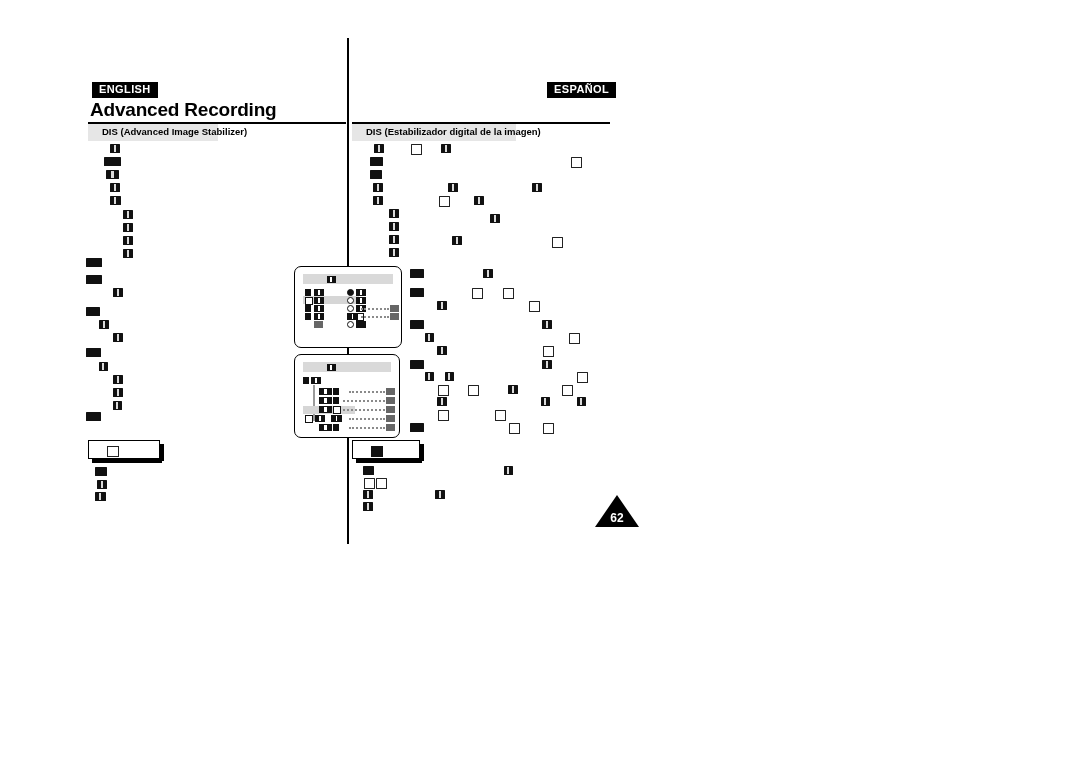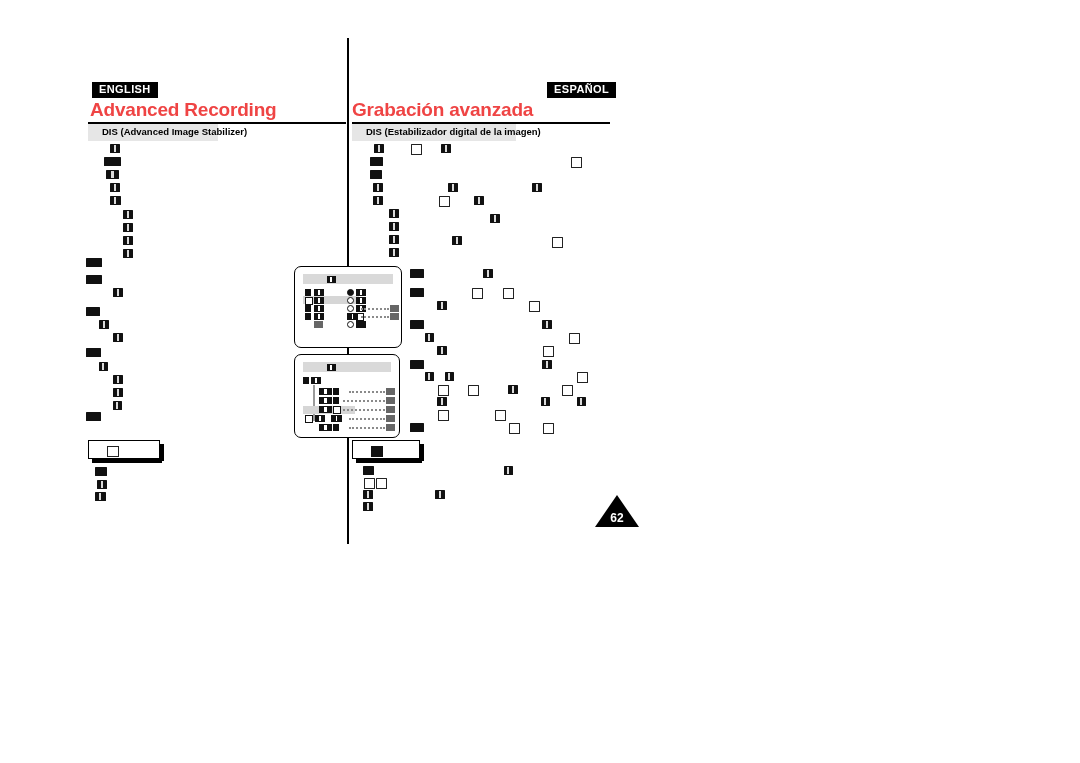--- a/index.html
+++ b/index.html
@@ -44,21 +44,21 @@
     white-space: nowrap;
   }
   .lang-badge.en { left: 92px; top: 82px; }
   .lang-badge.es { left: 547px; top: 82px; }
 
   
   .sec-title {
     position: absolute;
     font-size: 19px;
     font-weight: bold;
-    color: #ef4444;
+    color: #000000;
     white-space: nowrap;
     letter-spacing: -0.2px;
   }
   .sec-title.en { left: 90px; top: 99px; }
   .sec-title.es { left: 352px; top: 99px; }
 
   .title-rule {
     position: absolute;
     height: 2px;
     background: #000;
@@ -327,21 +327,20 @@
     <div class="lbl"></div>
   </div>
   <div id="left-notes-blocks">
       <div class="rb plain" style="left: 95px; top: 467px; width: 12px; height: 9px;"></div>
       <div class="rb" style="left: 97px; top: 480px; width: 10px; height: 9px;"></div>
       <div class="rb" style="left: 95px; top: 492px; width: 11px; height: 9px;"></div>
     </div>
 
   <div class="lang-badge es">ESPAÑOL</div>
 
-  <div class="sec-title es">Grabación avanzada</div>
   <div class="title-rule es"></div>
 
   <div class="subhead es">DIS (Estabilizador digital de la imagen)</div>
 
   <div id="right-top-blocks">
       <div class="rb" style="left: 374px; top: 144px; width: 10px; height: 9px;"></div>
       <div class="rb hollow" style="left: 411px; top: 144px; width: 9px; height: 9px;"></div>
       <div class="rb" style="left: 441px; top: 144px; width: 10px; height: 9px;"></div>
       <div class="rb hollow" style="left: 571px; top: 157px; width: 9px; height: 9px;"></div>
       <div class="rb plain" style="left: 370px; top: 157px; width: 13px; height: 9px;"></div>

